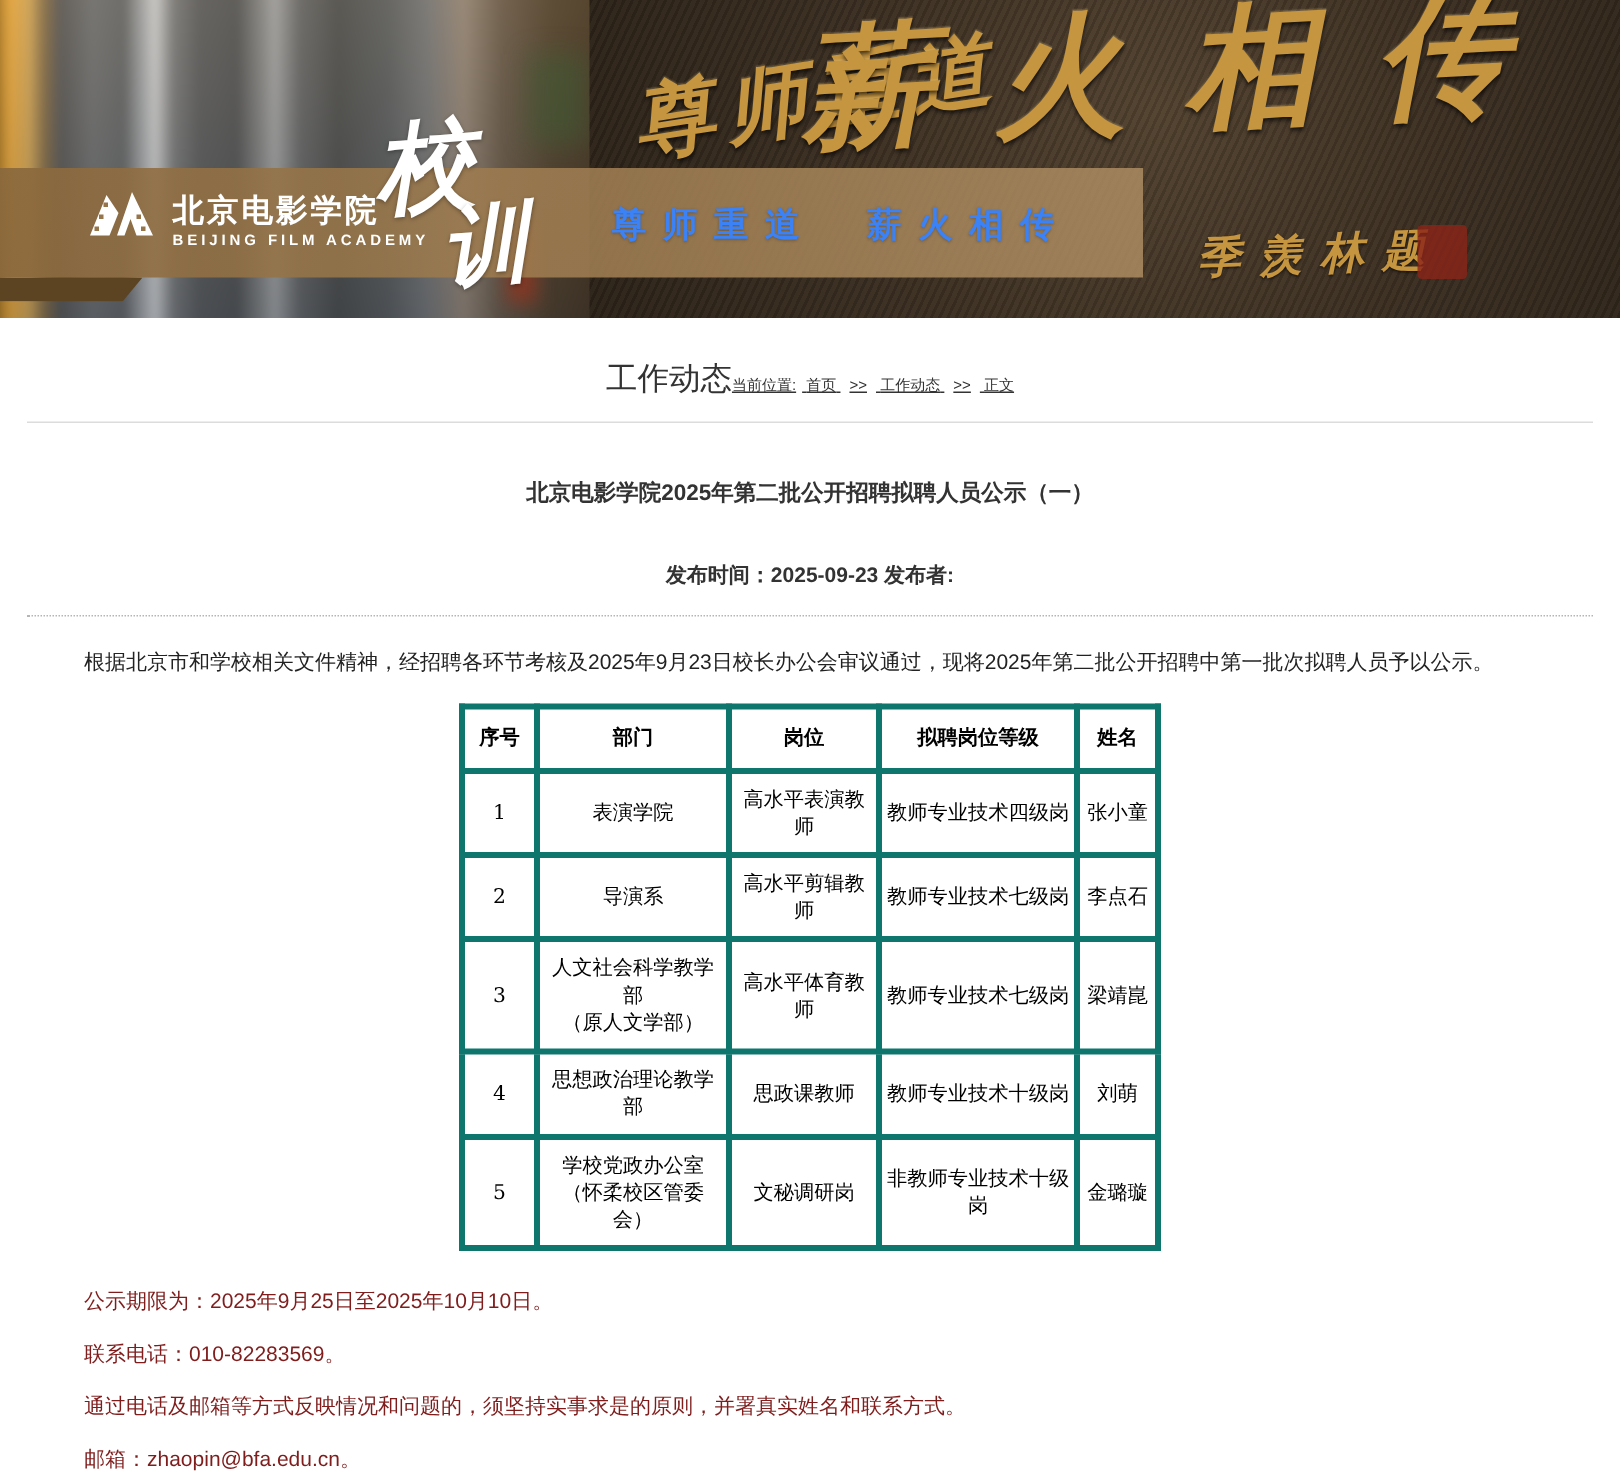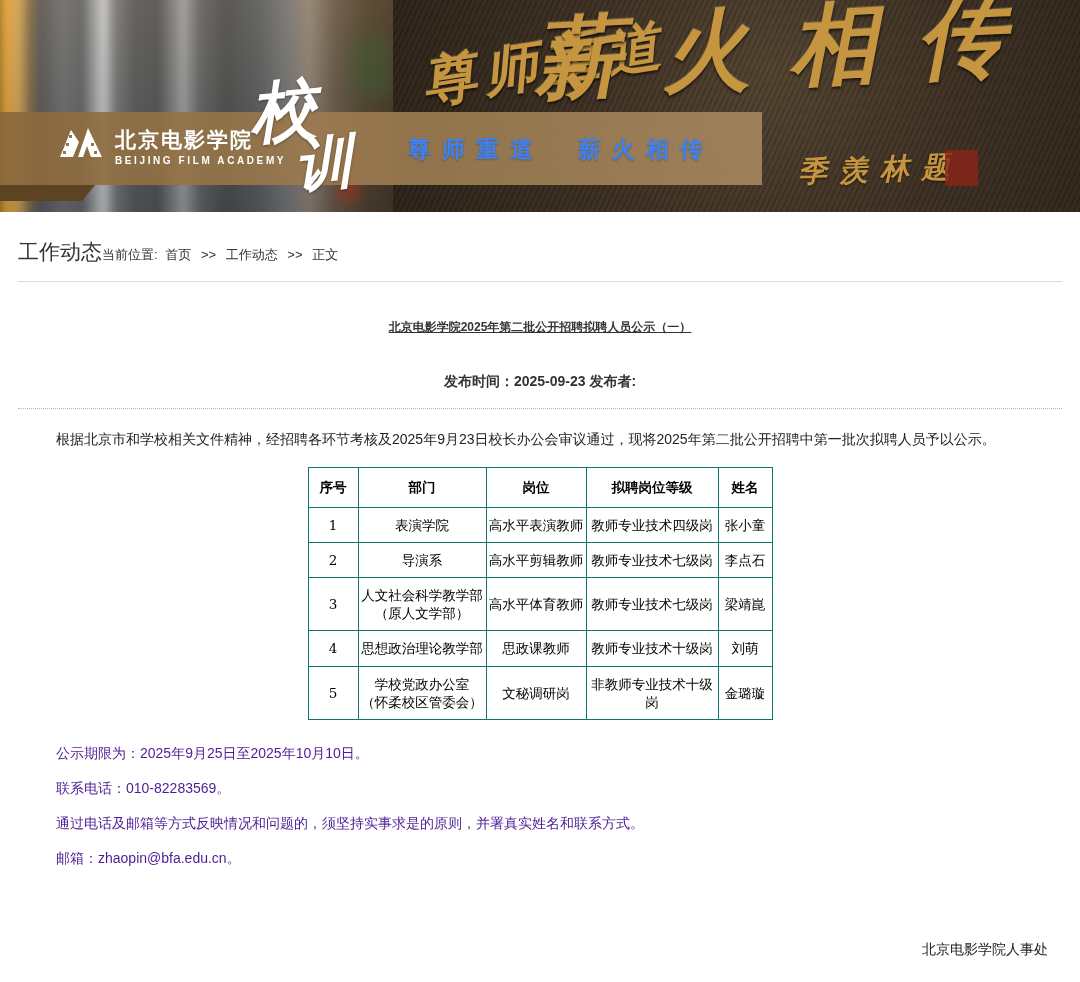--- a/index.html
+++ b/index.html
@@ -61,44 +61,44 @@
   .calli { position:absolute; left:252px; top:76px; color:#fff;
     font-family:"DejaVu Serif","Liberation Serif",serif; font-style:italic; font-weight:700;
     transform:rotate(-5deg); text-shadow:0 1px 3px rgba(0,0,0,0.35); }
   .calli-top { display:block; font-size:66px; line-height:1; }
   .calli-bottom { display:block; font-size:58px; line-height:1; margin:-6px 0 0 40px; }
   .band-motto { position:absolute; left:408px; top:134px; color:#3b82f6; font-size:23px;
     font-weight:700; letter-spacing:11px; white-space:nowrap;
     text-shadow:0 1px 2px rgba(0,0,0,0.25); }
 
   
-  .section-head { display:flex; justify-content:flex-start; align-items:flex-end;
+  .section-head { display:flex; justify-content:center; align-items:flex-end;
     padding:26px 18px 15px 18px; }
   .section-title { font-size:21px; color:#333; font-weight:400; }
-  .breadcrumb { font-size:13px; color:#333; padding-bottom:2px; }
+  .breadcrumb { font-size:10px; color:#333; padding-bottom:2px;text-decoration:underline; }
   .breadcrumb a { color:#333; text-decoration:none; cursor:pointer; }
   .breadcrumb .sep { margin:0 6px; }
   .breadcrumb .bc-label { margin-right:4px; }
   .divider-solid { border-top:1px solid #dcdcdc; margin:0 18px; }
   .divider-dotted { border-top:1px dotted #b5b5b5; margin:17px 18px 0 18px; }
 
   
-  .article-title { margin:37px 60px 0; text-align:center; font-size:12px; font-weight:700; color:#333;text-decoration:underline; }
+  .article-title { margin:37px 60px 0; text-align:center; font-size:15px; font-weight:700; color:#333; }
   .article-meta { margin-top:37px; text-align:center; font-size:14px; font-weight:600; color:#333; }
   .intro { margin:19px 28px 0; text-indent:2em; font-size:14px; line-height:1.6; color:#222; }
 
   table.roster { border-collapse:collapse; margin:17px auto 0;
     font-family:"DejaVu Serif","Liberation Serif",serif; font-size:13.5px; color:#000;
     text-align:center; table-layout:fixed; }
-  .roster th, .roster td { border:1px solid #0f766e; padding:8px 2px; line-height:1.35;
+  .roster th, .roster td { border:4px solid #0f766e; padding:8px 2px; line-height:1.35;
     white-space:pre-line; vertical-align:middle; }
   .roster th { font-weight:700; padding:10px 2px; }
 
   .notes { margin:23px 28px 0; }
-  .notes p { margin:14px 0; text-indent:2em; font-size:14px; line-height:1.5; color:#4c1d95; }
+  .notes p { margin:14px 0; text-indent:2em; font-size:14px; line-height:1.5; color:#7f1d1d; }
 
   .signature { margin-top:72px; padding-right:32px; text-align:right; font-size:14px; color:#222; }
 </style>
 </head>
 <body>
 
 <div class="page">
 
   <header class="banner">
     <div class="banner-photo">

